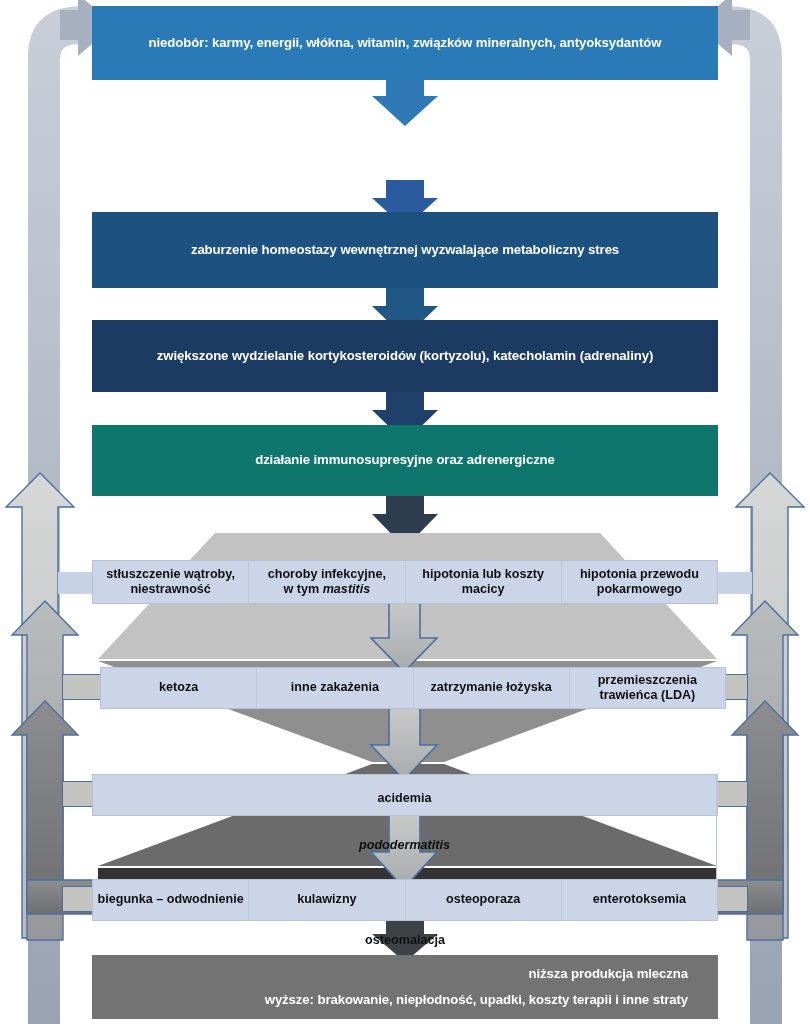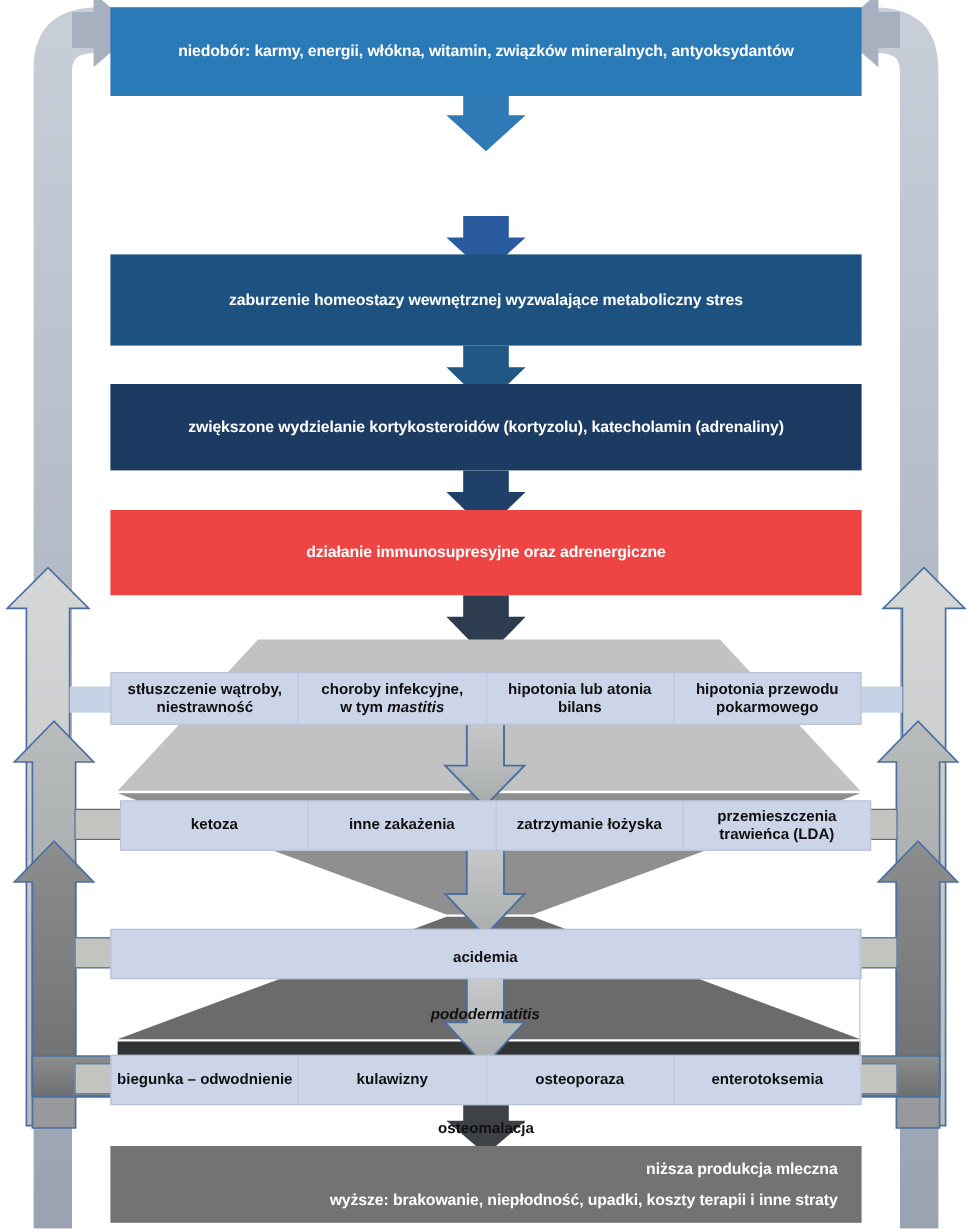--- a/index.html
+++ b/index.html
@@ -21,21 +21,21 @@
     position:absolute;
     display:flex;
     align-items:center;
     justify-content:center;
     text-align:center;
     color:#ffffff;
     font-weight:bold;
     font-size:13.2px;
     letter-spacing:-0.1px;
     line-height:1.25;
-    padding:0 20px;
+    padding:0 30px;
     box-sizing:border-box;
     z-index:6;
   }
   .pbox.two-line{flex-direction:column;}
   .pbox .ln{display:block;}
   .pbox .ln+.ln{margin-top:9px;}
 
   
   .band{
     position:absolute;
@@ -248,41 +248,41 @@
 
 
   <div class="pbox" style="left:92px;top:212px;width:626px;height:76px;background:#1d5180;">
     <span>zaburzenie homeostazy wewnętrznej wyzwalające metaboliczny stres</span>
   </div>
 
   <div class="pbox" style="left:92px;top:320px;width:626px;height:72px;background:#1c3b63;">
     <span>zwiększone wydzielanie kortykosteroidów (kortyzolu), katecholamin (adrenaliny)</span>
   </div>
 
-  <div class="pbox" style="left:92px;top:425px;width:626px;height:71px;background:#ef4444;">
+  <div class="pbox" style="left:92px;top:425px;width:626px;height:71px;background:#0f766e;">
     <span>działanie immunosupresyjne oraz adrenergiczne</span>
   </div>
 
   <div class="stub gray" style="left:62px;top:674px;width:62px;height:26px;"></div>
   <div class="stub gray" style="left:62px;top:781px;width:62px;height:26px;"></div>
   <div class="stub gray" style="left:62px;top:886px;width:62px;height:26px;"></div>
 
   <div class="stub gray" style="left:686px;top:674px;width:62px;height:26px;"></div>
   <div class="stub gray" style="left:686px;top:781px;width:62px;height:26px;"></div>
   <div class="stub gray" style="left:686px;top:886px;width:62px;height:26px;"></div>
 
   <div class="band" style="left:92px;top:560px;width:626px;height:44px;">
     <div class="cell">
       <span>stłuszczenie wątroby, niestrawność</span>
     </div>
     <div class="cell">
       <span>choroby infekcyjne,<br>w tym <em>mastitis</em></span>
     </div>
     <div class="cell">
-      <span>hipotonia lub atonia bilans</span>
+      <span>hipotonia lub koszty macicy</span>
     </div>
     <div class="cell">
       <span>hipotonia przewodu pokarmowego</span>
     </div>
   </div>
 
   <div class="band" style="left:100px;top:667px;width:626px;height:42px;">
     <div class="cell">
       <span>ketoza</span>
     </div>

